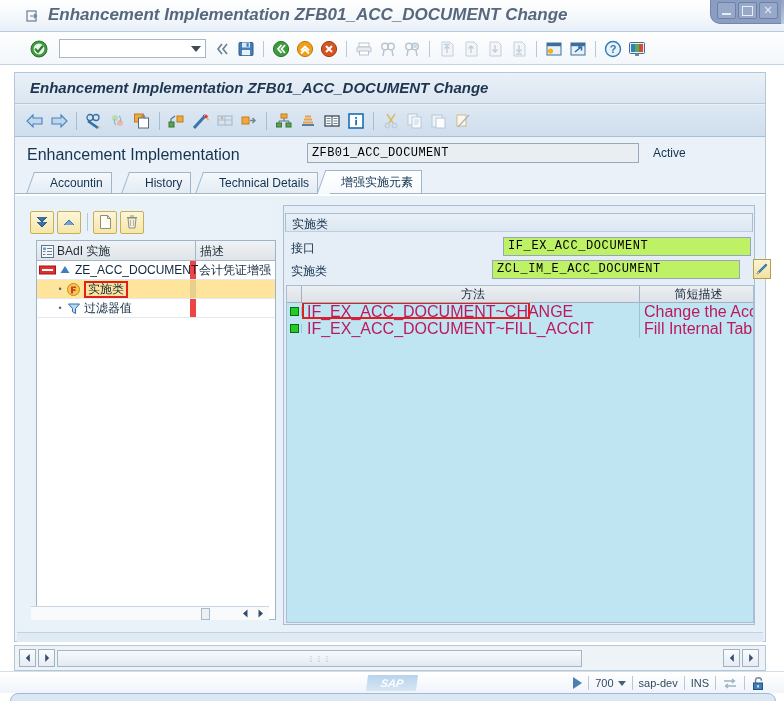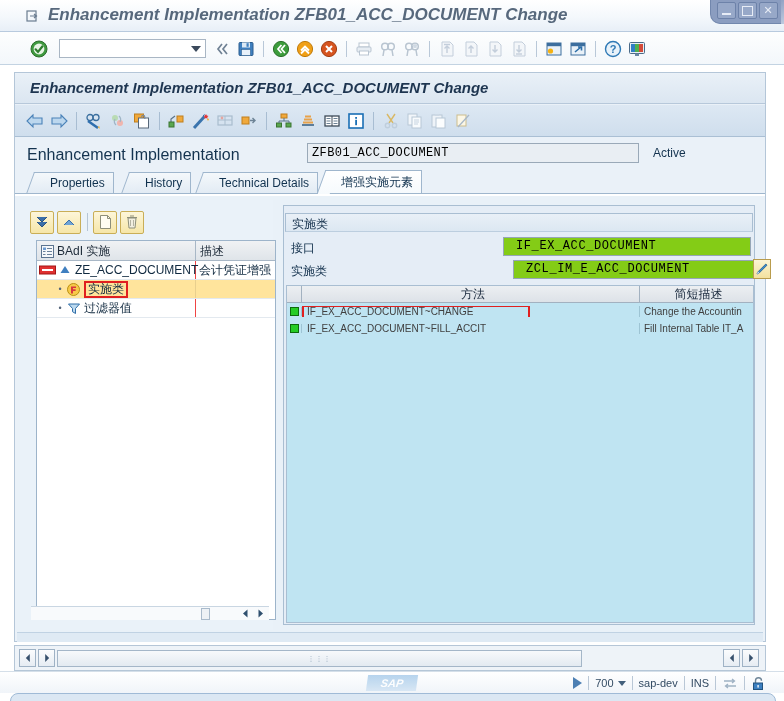--- a/index.html
+++ b/index.html
@@ -171,21 +171,21 @@
   }
   .tree-head {
     display:flex; height:20px;
     background: linear-gradient(to bottom,#f0f2f4 0%,#dfe4e9 100%);
     border-bottom:1px solid #a8b7c6;
     font-size:12px; color:#1d2a38;
   }
   .tree-head .c1 { width:159px; border-right:1px solid #a8b7c6; padding:2px 0 0 4px; display:flex; align-items:center; gap:3px;}
   .tree-head .c2 { flex:1; padding:2px 0 0 4px; }
   .tree-row { display:flex; height:19px; border-bottom:1px solid #e3e9ef; font-size:12px; color:#10293f; }
-  .tree-row .c1 { width:159px; border-right:1px solid #ef4444; display:flex; align-items:center; white-space:nowrap; }
+  .tree-row .c1 { width:159px; border-right:6px solid #ef4444; display:flex; align-items:center; white-space:nowrap; }
   .tree-row .c2 { flex:1; padding-left:3px; overflow:hidden; white-space:nowrap; display:flex; align-items:center;border-radius:8px; }
   .tree-row.highlight { background:#ffe49c; }
   .tree-row.highlight .c1 { border-right-color:#e8cf8e; }
   .tree-indent { display:inline-block; width:18px; }
   .dot { display:inline-block; width:10px; text-align:center; color:#55657a; font-size:9px; }
   .selbox { border:2px solid #e02020; padding:0 2px; line-height:13px; }
 
   .lp-hscroll {
     position:absolute; left:31px; top:606px; width:238px; height:14px;
     background:#f8fafc; border-top:1px solid #c9d6e2;
@@ -205,23 +205,23 @@
   .group-title {
     position:absolute; left:285px; top:213px; width:468px; height:19px;
     background: linear-gradient(to bottom,#e9f0f7 0%,#dce7f2 100%);
     border:1px solid #a9bed2; border-bottom:1px solid #bccedf;
     font-size:12px; color:#132f4b; padding:2px 0 0 6px;
   }
   .rp-row { position:absolute; left:285px; height:22px; font-size:12px; color:#12304c; }
   .rp-row .lb { position:absolute; left:6px; top:4px; white-space:nowrap;}
   .rp-inp {
     position:absolute; height:19px;
-    background:#84cc16; border:1px solid #96a6b6;
+    background:#bef264; border:1px solid #96a6b6;
     font-family:"Liberation Mono", monospace; font-size:12px; color:#000;
-    padding:1px 12px; line-height:15px; letter-spacing:0.6px;
+    padding:1px 4px; line-height:15px; letter-spacing:0.6px;
   }
   .pen-btn {
     position:absolute; width:18px; height:20px;
     background: linear-gradient(to bottom,#fcf4d4 0%,#f3e19f 100%);
     border:1px solid #b99c4d; display:flex; align-items:center; justify-content:center;
   }
 
   
   .grid {
     position:absolute; left:286px; top:285px; width:468px; height:338px;
@@ -229,21 +229,21 @@
   }
   .grid-head {
     display:flex; height:17px;
     background: linear-gradient(to bottom,#eceff2 0%,#dde2e8 100%);
     border-bottom:1px solid #a2b1c0;
     font-size:12px; color:#16263a;text-align:center;
   }
   .gh-sel { width:15px; border-right:1px solid #a2b1c0; }
   .gh-m   { width:338px; border-right:1px solid #a2b1c0; padding-left:5px; }
   .gh-d   { flex:1; padding-left:4px; }
-  .grid-row { display:flex; height:17px; font-size:10px; color:#404040; background:#bfe4f2; align-items:center; }
+  .grid-row { display:flex; height:17px; font-size:16px; color:#be185d; background:#bfe4f2; align-items:center; }
   .gr-sel { width:15px; display:flex; align-items:center; justify-content:center; border-right:1px solid #9dc4d4;}
   .sqr { width:9px; height:9px; background:#25cc25; border:1px solid #0c6b0c; }
   .gr-m { width:338px; padding-left:5px; border-right:1px solid #9dc4d4; white-space:nowrap; overflow:hidden;}
   .gr-d { flex:1; padding-left:4px; white-space:nowrap; overflow:hidden; }
   .gr-m.boxed { position:relative; }
   .gr-m.boxed .redbox {
     position:absolute; left:0px; top:-1px; width:228px; height:17px;
     border:2px solid #e02020; pointer-events:none;
   }
 
@@ -585,21 +585,21 @@
     </span>
   </div>
 
   <div class="fieldrow">
     <span class="lbl">Enhancement Implementation</span>
     <div class="inp">ZFB01_ACC_DOCUMENT</div>
     <span class="active">Active</span>
   </div>
 
   <div class="tabstrip">
-    <div class="tab" style="left:22px;">Properties</div>
+    <div class="tab" style="left:22px;">Accountin</div>
     <div class="tab" style="left:117px;">History</div>
     <div class="tab" style="left:191px;text-align:center;">Technical Details</div>
     <div class="tab sel" style="left:313px;top:-2px;">增强实施元素</div>
   </div>
   <div class="tabline"></div>
 
   <div class="workarea"></div>
 
   <div class="leftpanel"></div>
 
@@ -712,21 +712,21 @@
 
   <div class="group-title">实施类</div>
 
   <div class="rp-row" style="top:236px;width:468px;">
     <span class="lb">接口</span>
     <div class="rp-inp" style="left:218px;top:1px;width:248px;">IF_EX_ACC_DOCUMENT</div>
   </div>
 
   <div class="rp-row" style="top:259px;width:468px;">
     <span class="lb">实施类</span>
-    <div class="rp-inp" style="left:228px;top:1px;width:248px;">ZCL_IM_E_ACC_DOCUMENT</div>
+    <div class="rp-inp" style="left:207px;top:1px;width:248px;">ZCL_IM_E_ACC_DOCUMENT</div>
     <div class="pen-btn" style="left:468px;top:0px;">
       <svg width="14" height="14" viewBox="0 0 14 14">
         <path d="M2 12 L4 11.2 L12 3.2 L10.8 2 L2.8 10z" fill="#3e8fd0" stroke="#205a8d" stroke-width="0.8"></path>
         <path d="M2 12 L3 9.6 L4.4 11z" fill="#e8eef4"></path>
       </svg>
     </div>
   </div>
 
   <div class="grid">
     <div class="grid-head">

